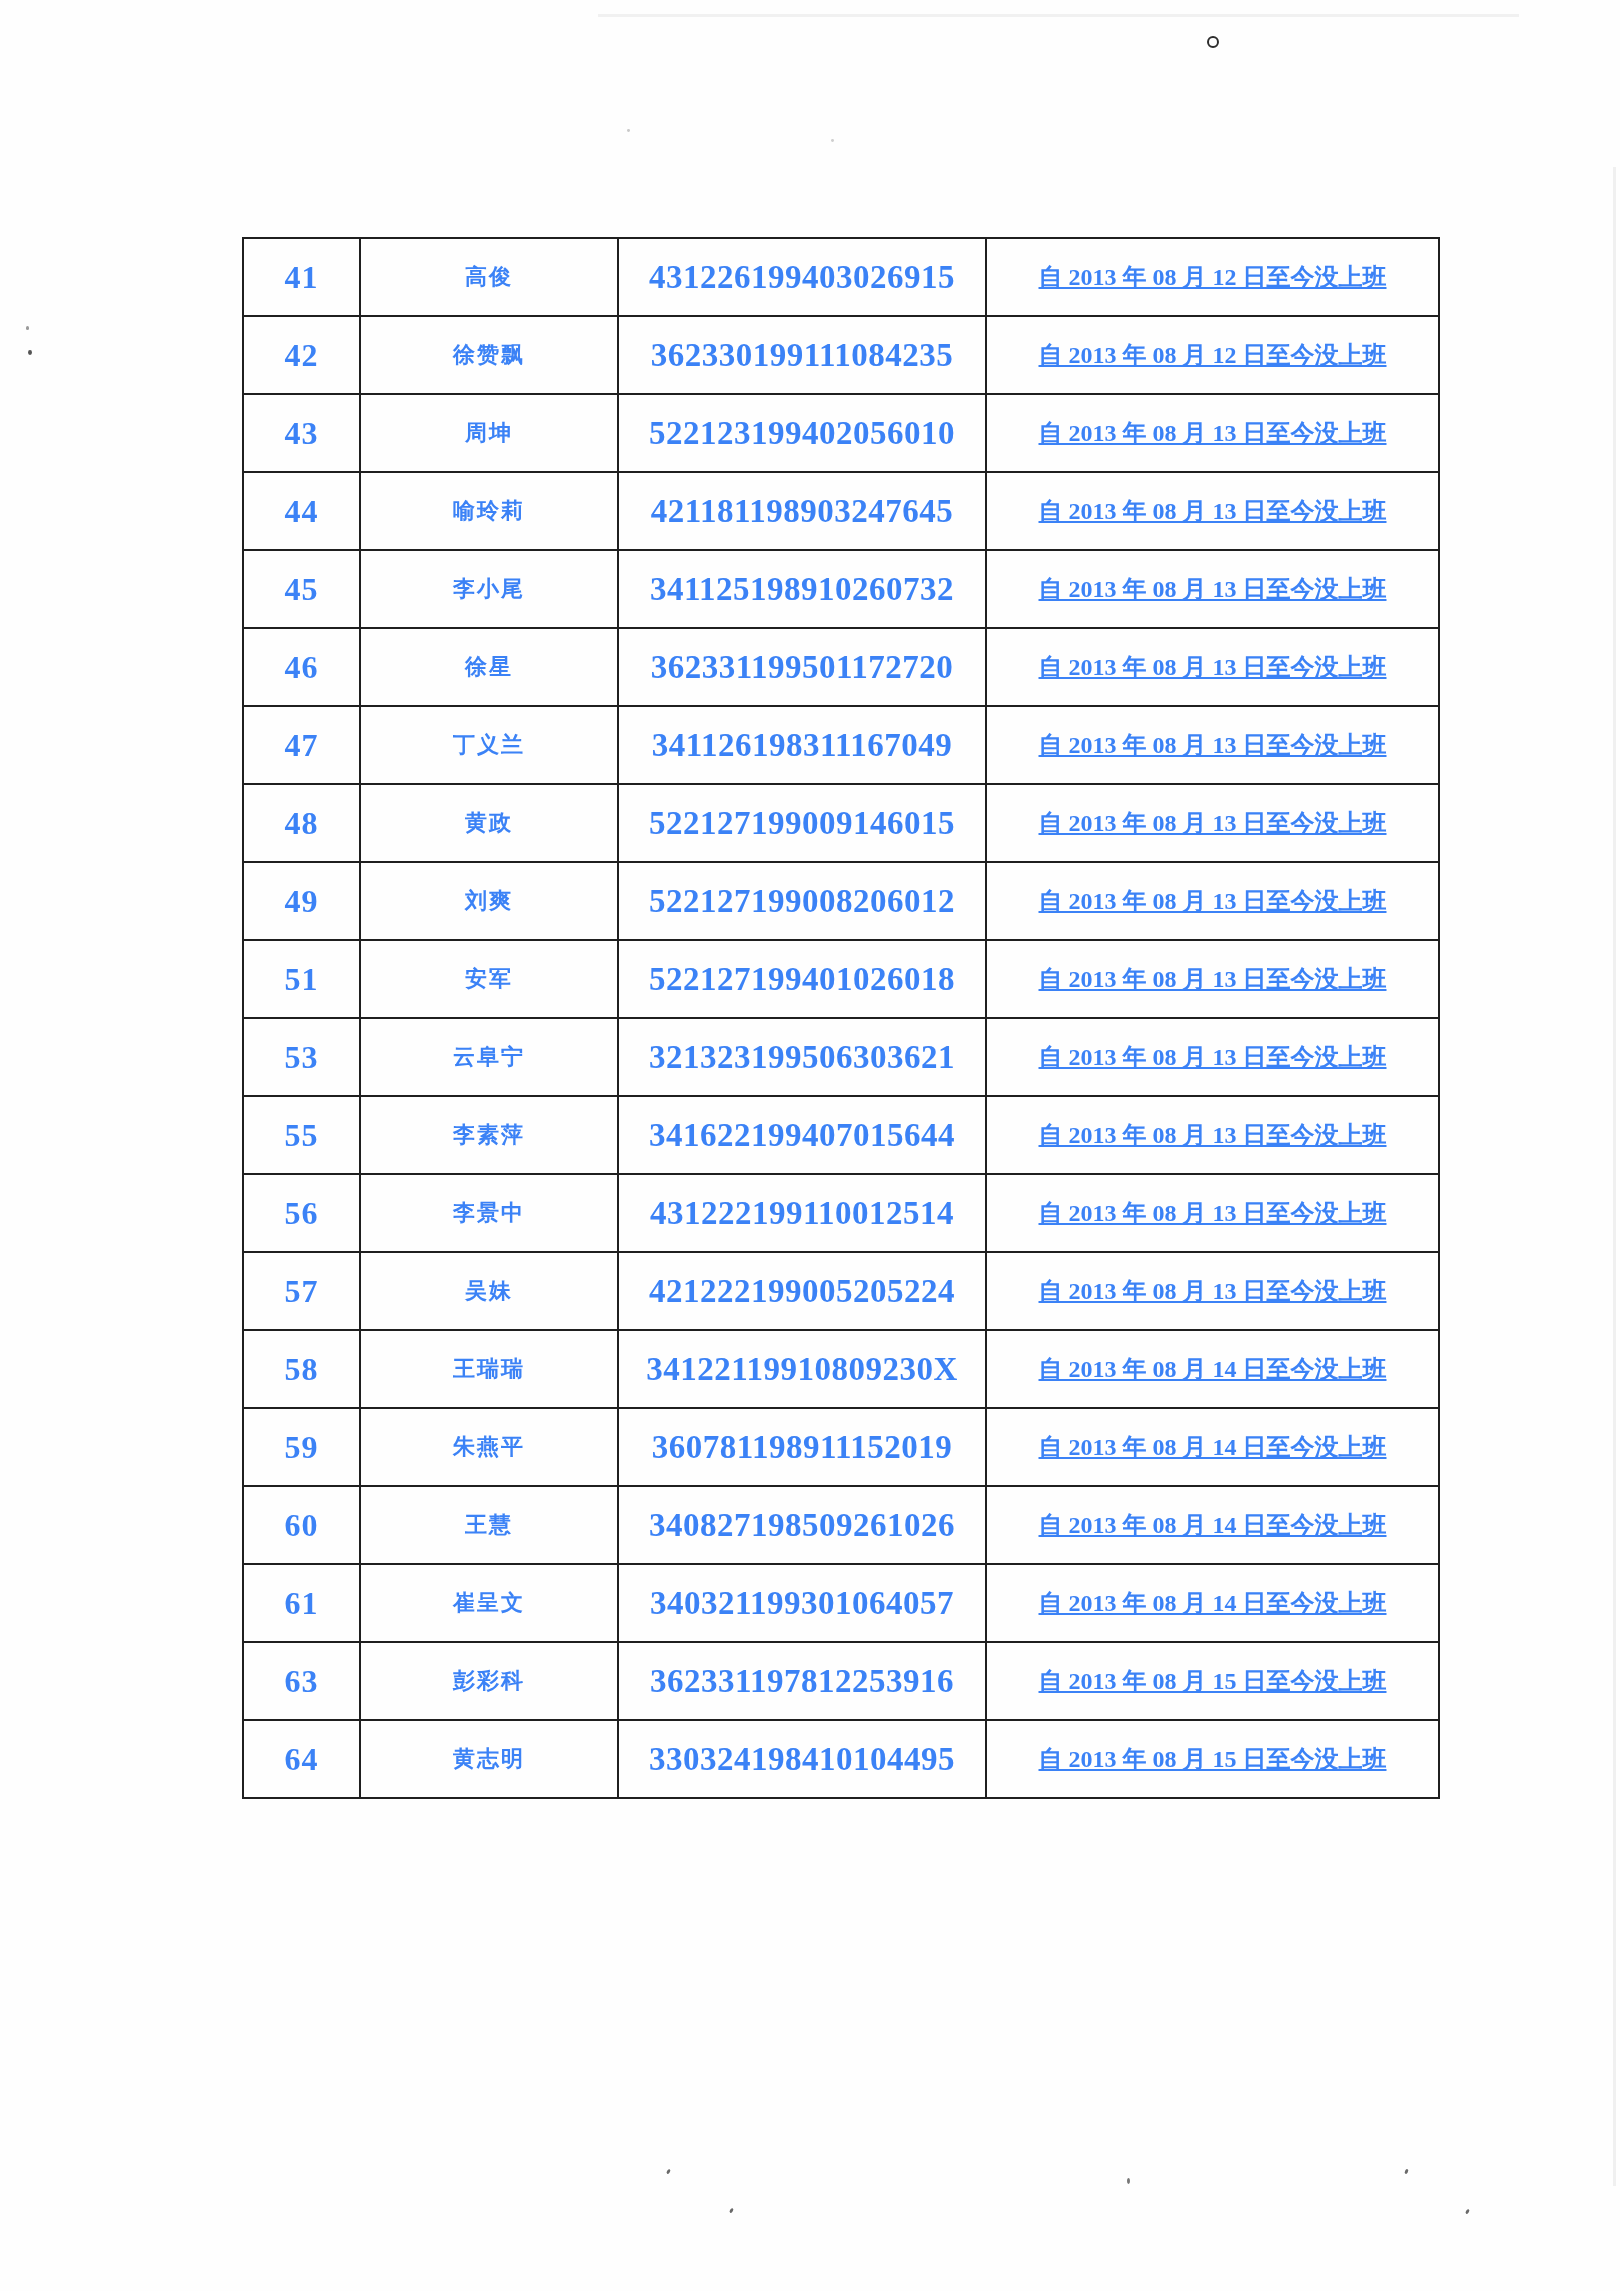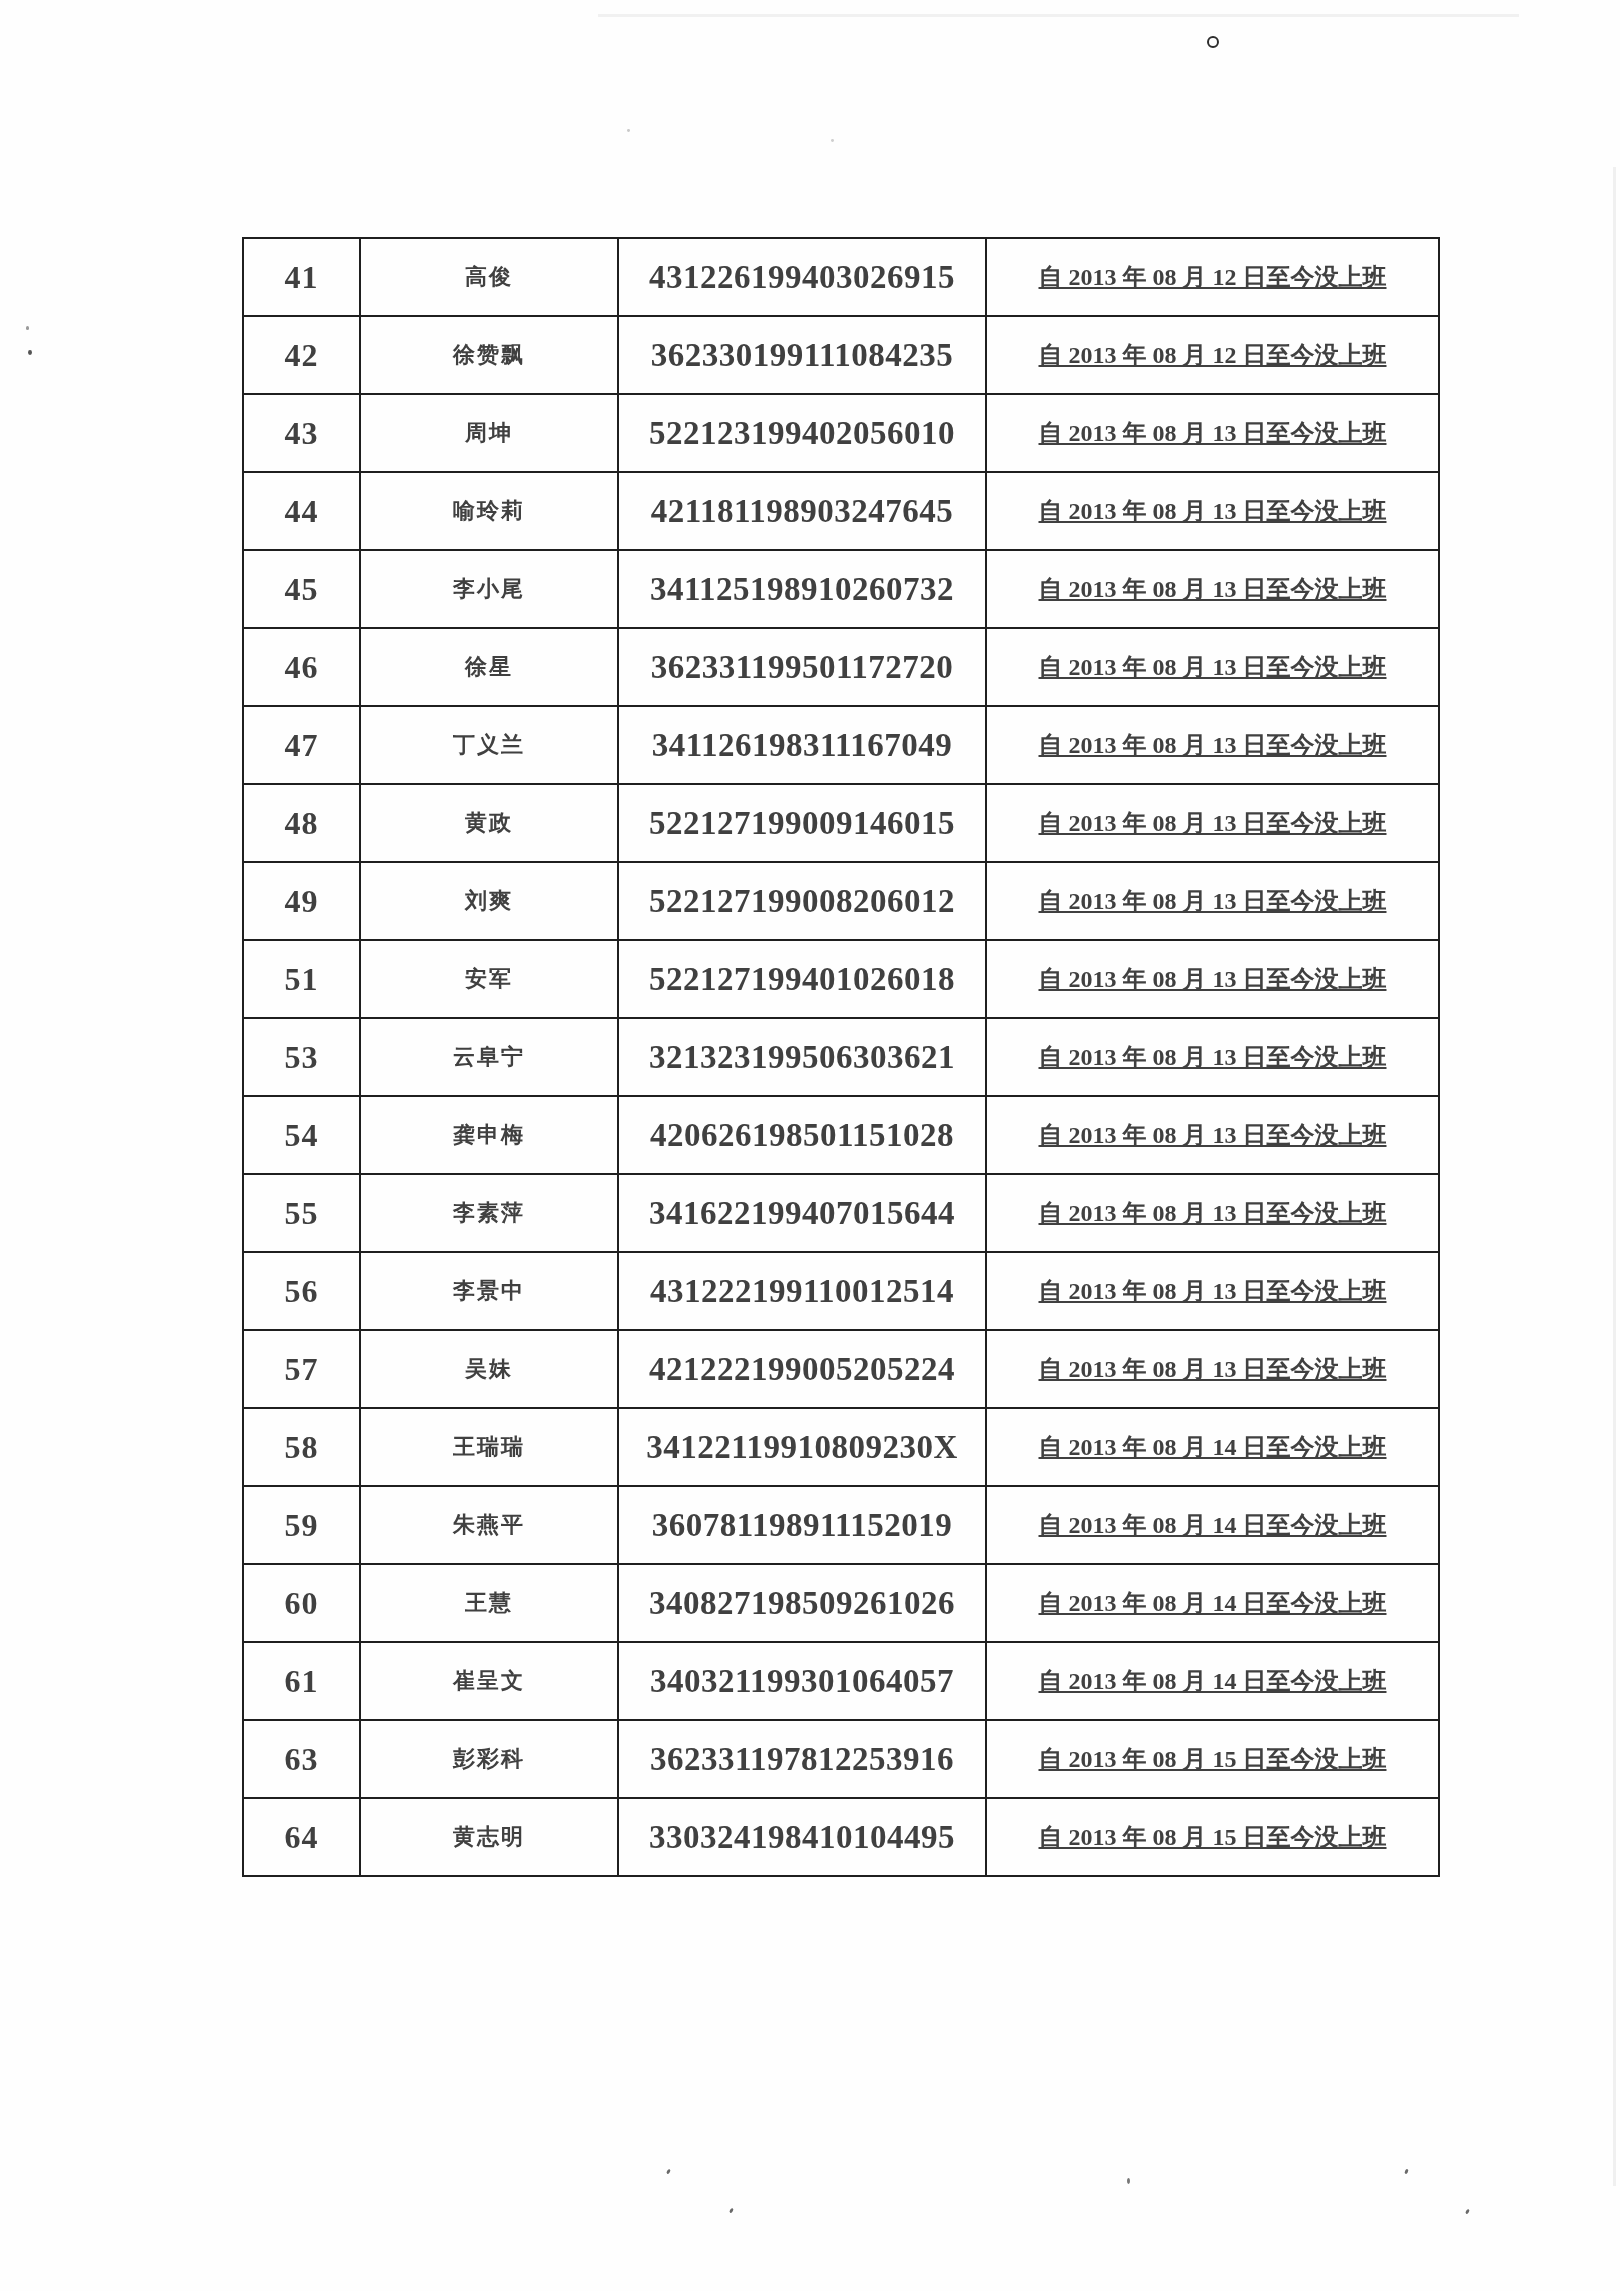--- a/index.html
+++ b/index.html
@@ -3,21 +3,21 @@
 <meta charset="utf-8">
 <style>
   html,body{margin:0;padding:0;background:#e8e8e8;}
   .page{
     position:relative;
     width:1620px;height:2292px;
     margin:0 auto;
     background:#fefefe;
     overflow:hidden;
     font-family:"Liberation Serif","DejaVu Serif",serif;
-    color:#404040;
+    color:#3b82f6;
   }
   
   .edge-top{position:absolute;left:598px;top:13.7px;width:921px;height:2.9px;background:rgba(0,0,0,0.05);}
   .edge-right{position:absolute;right:3.9px;top:167px;width:2.9px;height:2019px;background:rgba(0,0,0,0.055);}
 
   table.roster{
     position:absolute;left:242px;top:237px;
     width:1195px;
     border-collapse:collapse;
     table-layout:fixed;
@@ -138,26 +138,20 @@
           <td class="c-id">522127199401026018</td>
           <td class="c-status">自 2013 年 08 月 13 日至今没上班</td>
         </tr>
         <tr>
           <td class="c-index">53</td>
           <td class="c-name">云阜宁</td>
           <td class="c-id">321323199506303621</td>
           <td class="c-status">自 2013 年 08 月 13 日至今没上班</td>
         </tr>
         <tr>
-          <td class="c-index">54</td>
-          <td class="c-name">龚申梅</td>
-          <td class="c-id">420626198501151028</td>
-          <td class="c-status">自 2013 年 08 月 13 日至今没上班</td>
-        </tr>
-        <tr>
           <td class="c-index">55</td>
           <td class="c-name">李素萍</td>
           <td class="c-id">341622199407015644</td>
           <td class="c-status">自 2013 年 08 月 13 日至今没上班</td>
         </tr>
         <tr>
           <td class="c-index">56</td>
           <td class="c-name">李景中</td>
           <td class="c-id">431222199110012514</td>
           <td class="c-status">自 2013 年 08 月 13 日至今没上班</td>

